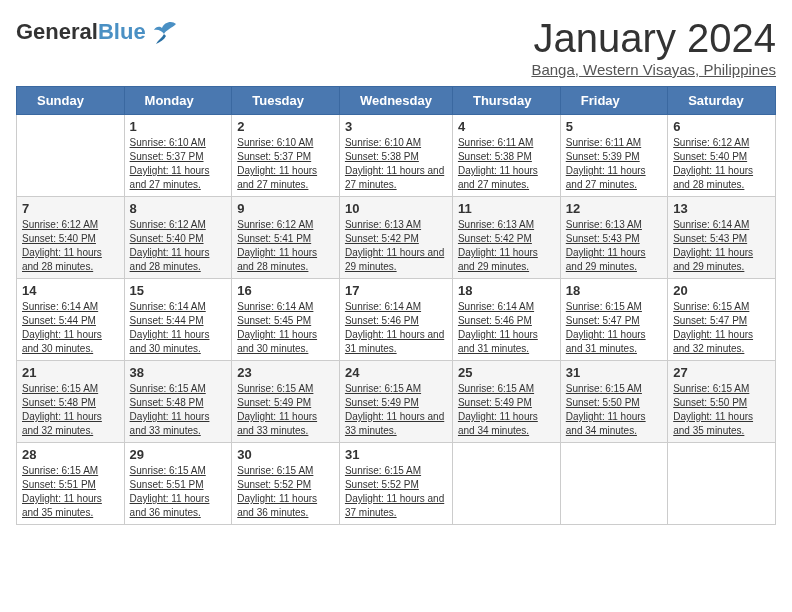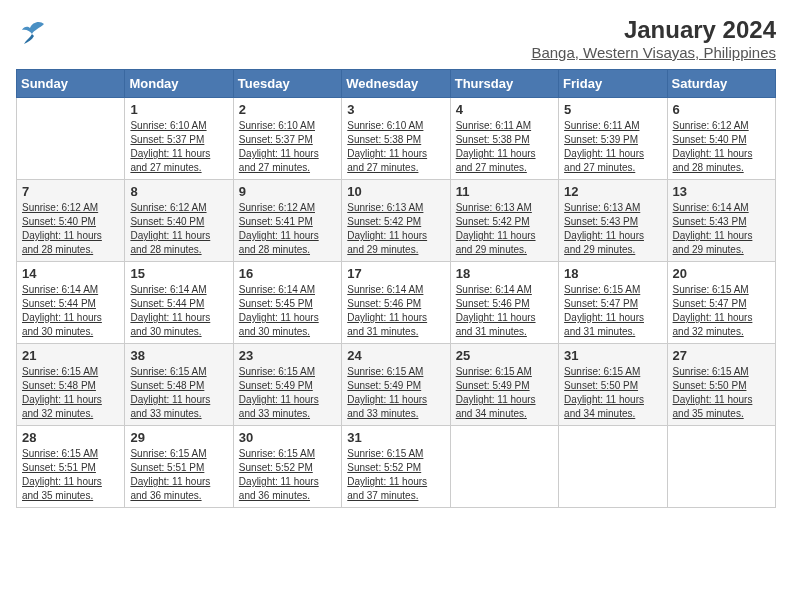--- a/index.html
+++ b/index.html
@@ -18,40 +18,40 @@
     }
     .logo {
       display: flex;
       flex-direction: column;
       align-items: flex-start;
     }
     .title-area {
       text-align: right;
     }
     .month-title {
-      font-size: 24px;
-      font-weight: bold;
+      font-size: 40px;
+      font-weight: normal;
       color: #333;
     }
     .location-title {
       font-size: 15px;
       color: #555;
       text-decoration: underline;
     }
     .calendar {
       width: 100%;
       border-collapse: collapse;
       border: 1px solid #ccc;
     }
     .calendar th {
       background-color: #4a78b0;
       color: #fff;
       font-size: 13px;
       font-weight: bold;
-      padding: 6px 4px;
+      padding: 6px 20px;
       text-align: left;
       border: 1px solid #3a68a0;
     }
     .calendar td {
       vertical-align: top;
       border: 1px solid #ccc;
       padding: 4px 5px;
       width: 108px;
       min-height: 80px;
       background: #fff;
@@ -80,20 +80,23 @@
       align-items: center;
       gap: 2px;
     }
   </style>
 </head>
 <body>
 
 <div class="header">
   <div class="logo">
     <div class="logo-wrapper">
+      <div style="font-size:22px;font-weight:bold;line-height:1;">
+        <span style="color:#333;">General</span><span style="color:#4a90c4;">Blue</span>
+      </div>
       <svg width="32" height="32" viewBox="0 0 32 32">
         <path d="M28 8 C24 4, 16 6, 14 12 C12 10, 8 10, 6 14 C10 13, 14 15, 16 18 C18 14, 24 12, 28 8Z" fill="#4a90c4"></path>
         <path d="M16 18 C14 22, 10 24, 8 28 C12 26, 16 24, 18 20Z" fill="#2a70a4"></path>
       </svg>
     </div>
   </div>
   <div class="title-area">
     <div class="month-title">January 2024</div>
     <div class="location-title">Banga, Western Visayas, Philippines</div>
   </div>

